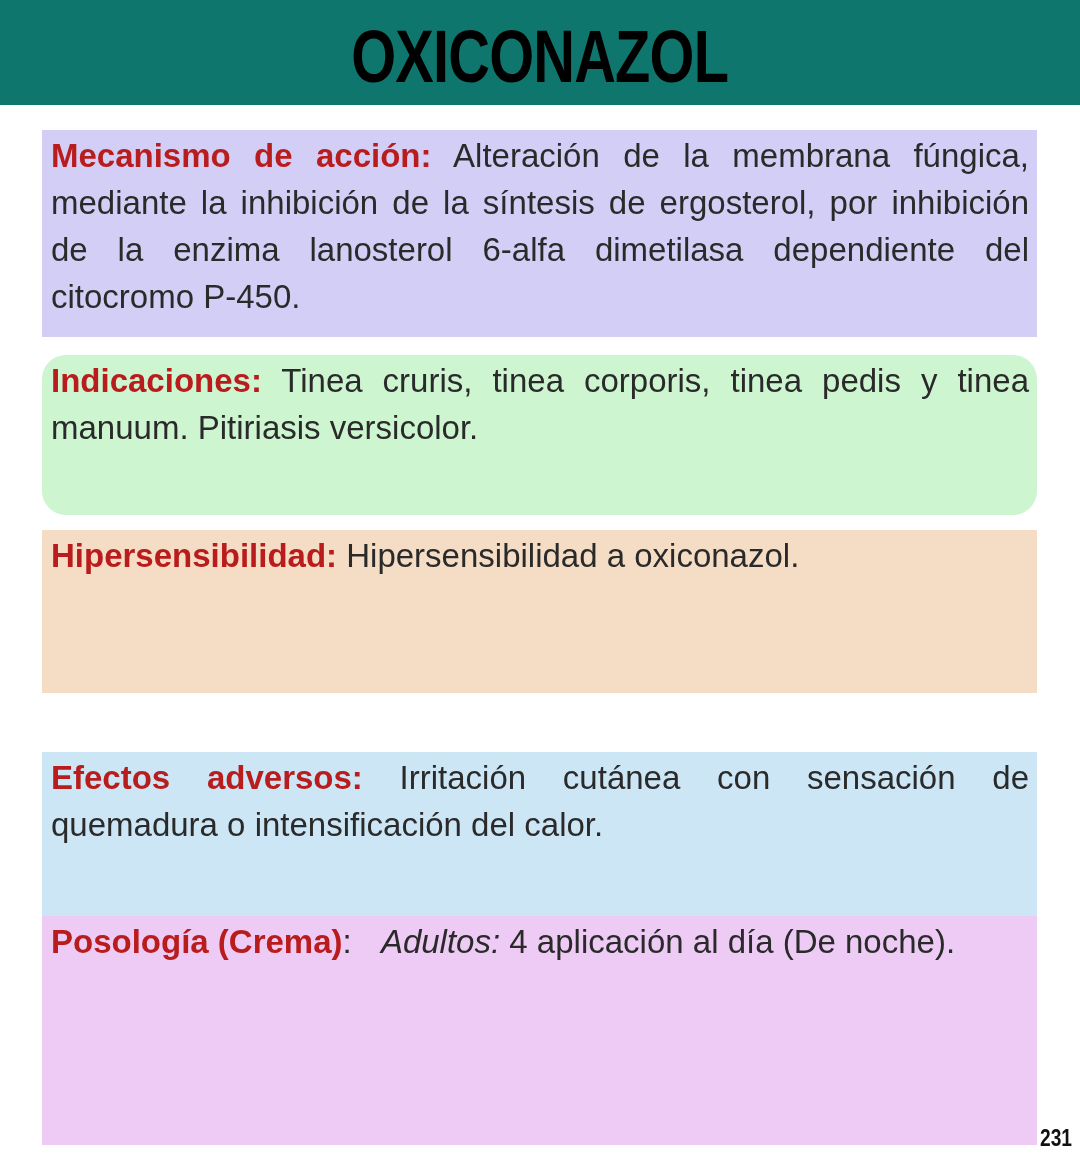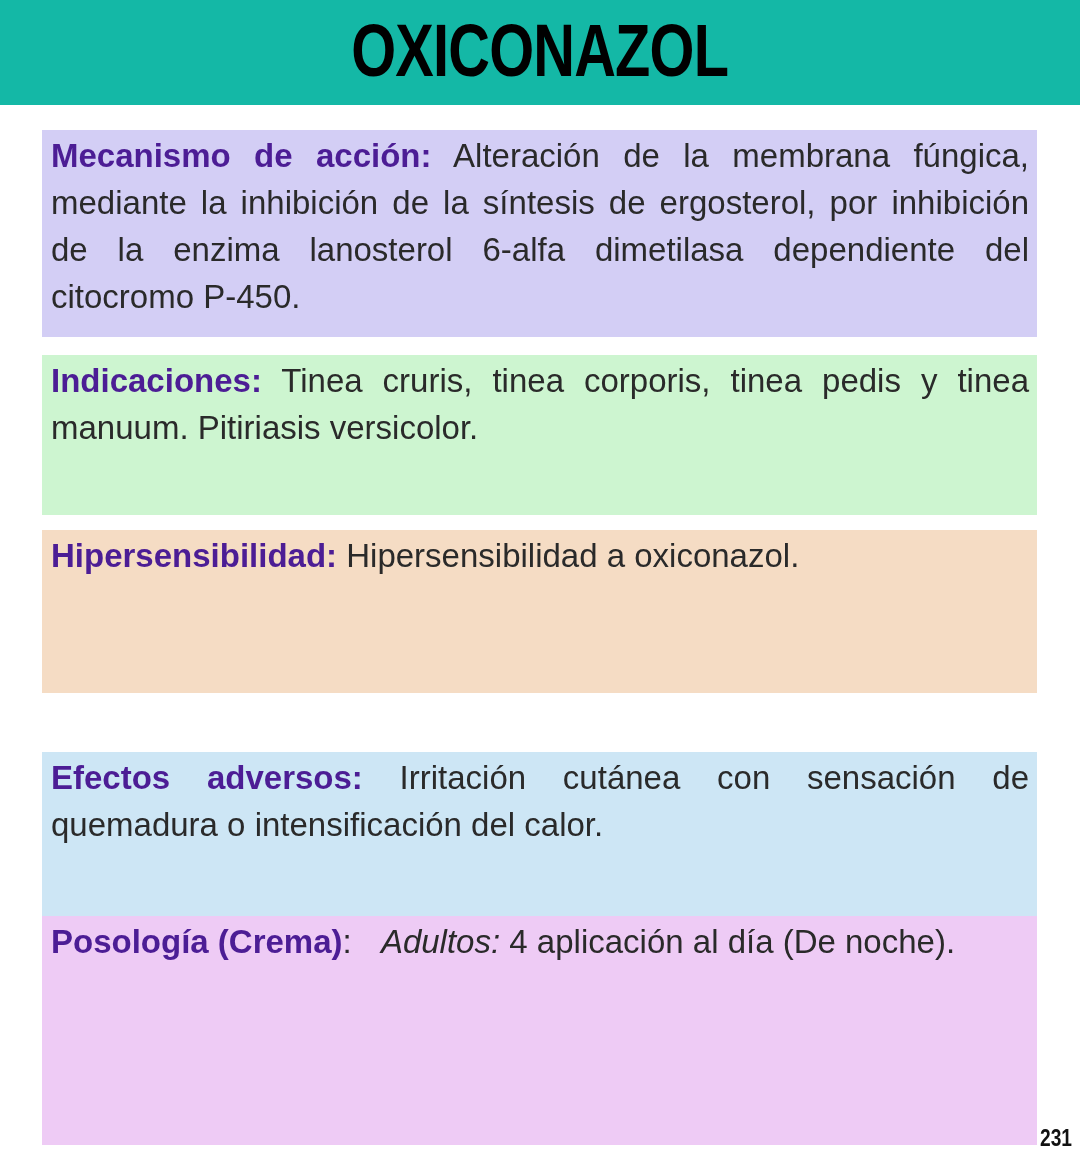--- a/index.html
+++ b/index.html
@@ -2,36 +2,36 @@
 <html><head>
 <meta charset="utf-8">
 <style>
   html, body { margin:0; padding:0; }
   body {
     width:1080px; height:1164px; background:#ffffff; position:relative; overflow:hidden;
     font-family: "Liberation Sans", "DejaVu Sans", sans-serif; color:#1a1a1a;
   }
   .header {
     position:absolute; left:0; top:0; width:1080px; height:105px;
-    background:#14b8a6; display:flex; justify-content:center;
+    background:#0f766e; display:flex; align-items:center; justify-content:center;
   }
   .title {
     font-family:"Liberation Sans Narrow","Liberation Sans", sans-serif;
     font-weight:bold; font-size:74px; letter-spacing:-1px; color:#000;
     transform:scaleX(0.78); transform-origin:center; margin-top:8px;
   }
   .box {
     position:absolute; left:42px; width:995px; box-sizing:border-box;
     padding:2px 8px 0 9px; font-size:33px; line-height:47px; text-align:justify;
   }
-  .box .label { font-weight:bold; color:#4c1d95; }
+  .box .label { font-weight:bold; color:#b91c1c; }
   .box .body { color:#2a2a2a; }
   .box .italic { font-style:italic;margin-left:20px; }
   #b1 { top:130px; height:207px; }
-  #b2 { top:355px; height:160px; }
+  #b2 { top:355px; height:160px;border-radius:24px; }
   #b3 { top:530px; height:163px; }
   #b4 { top:752px; height:193px; }
   #b5 { top:916px; height:229px; }
   .pagenum {
     position:absolute; right:8px; top:1124px; font-weight:bold; font-size:24px;
     transform:scaleX(0.8); transform-origin:right; color:#111;
   }
 </style>
 </head>
 <body>

